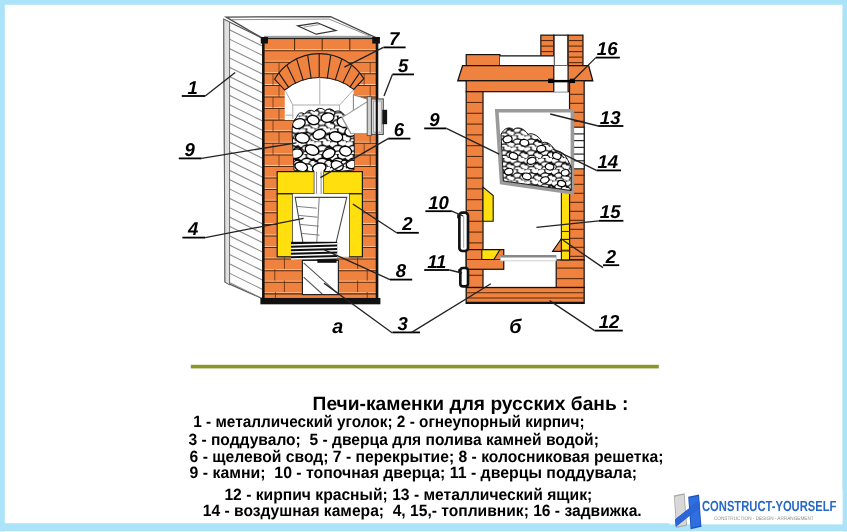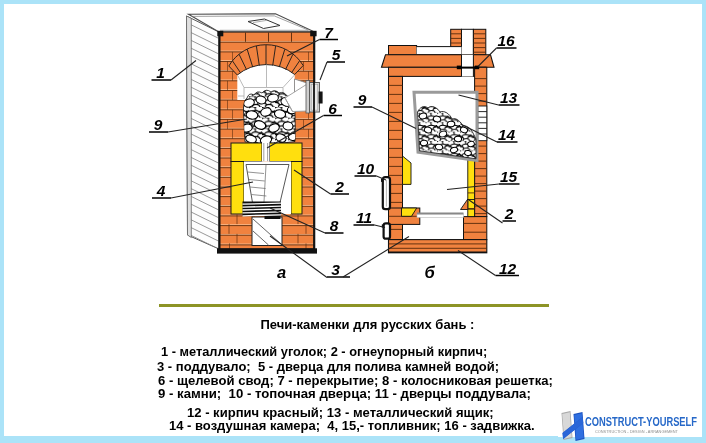--- a/index.html
+++ b/index.html
@@ -403,21 +403,21 @@
 <line x1="343" y1="277" x2="409" y2="236.5" stroke="#222" stroke-width="1.1"></line>
 <text x="281.5" y="277.5" text-anchor="middle" font-size="16.5">а</text>
 <text x="429.5" y="277.5" text-anchor="middle" font-size="16.5">б</text>
 </g>
     </svg></div>
 <div class="bd" style="left:0;top:0;width:706px;height:4px"></div>
 <div class="bd" style="left:0;top:0;width:4px;height:443px"></div>
 <div class="bd" style="left:702px;top:0;width:4px;height:443px"></div>
 <div class="bd" style="left:0;top:436px;width:706px;height:7px"></div>
 <div style="position:absolute;left:158.5px;top:303.5px;width:390px;height:3px;background:#8d9426"></div>
-<div class="t" style="left:260.5px;top:318px;font-size:13px">Печи-каменки для русских бань&nbsp;:</div>
+<div class="t" style="left:260.5px;top:330px;font-size:16px">Печи-каменки для русских бань&nbsp;:</div>
 <div class="t" style="left:161px;top:345.0px;font-size:13.6px;transform:scaleX(0.943)">1 - металлический уголок; 2 - огнеупорный кирпич;</div>
 <div class="t" style="left:157px;top:360.0px;font-size:13.6px;transform:scaleX(0.956)">3 - поддувало;&nbsp; 5 - дверца для полива камней водой;</div>
 <div class="t" style="left:158px;top:373.8px;font-size:13.6px;transform:scaleX(0.962)">6 - щелевой свод; 7 - перекрытие; 8 - колосниковая решетка;</div>
 <div class="t" style="left:158px;top:387.2px;font-size:13.6px;transform:scaleX(0.971)">9 - камни;&nbsp; 10 - топочная дверца; 11 - дверцы поддувала;</div>
 <div class="t" style="left:187px;top:405.8px;font-size:13.6px;transform:scaleX(0.96)">12 - кирпич красный; 13 - металлический ящик;</div>
 <div class="t" style="left:169px;top:419.0px;font-size:13.6px;transform:scaleX(0.957)">14 - воздушная камера;&nbsp; 4, 15,- топливник; 16 - задвижка.</div>
 <div style="position:absolute;left:558px;top:408px;width:144px;height:29px;background:#fff"></div>
 <svg style="position:absolute;left:558px;top:406px" width="148" height="37" viewBox="0 0 148 37">
 <polygon points="3.5,7 12.5,5 14.5,32 5.5,34" fill="#a9a9a9"></polygon>
 <polygon points="4.2,8 11.8,6.3 13.7,31 6.2,32.7" fill="#d8d8d8"></polygon>

